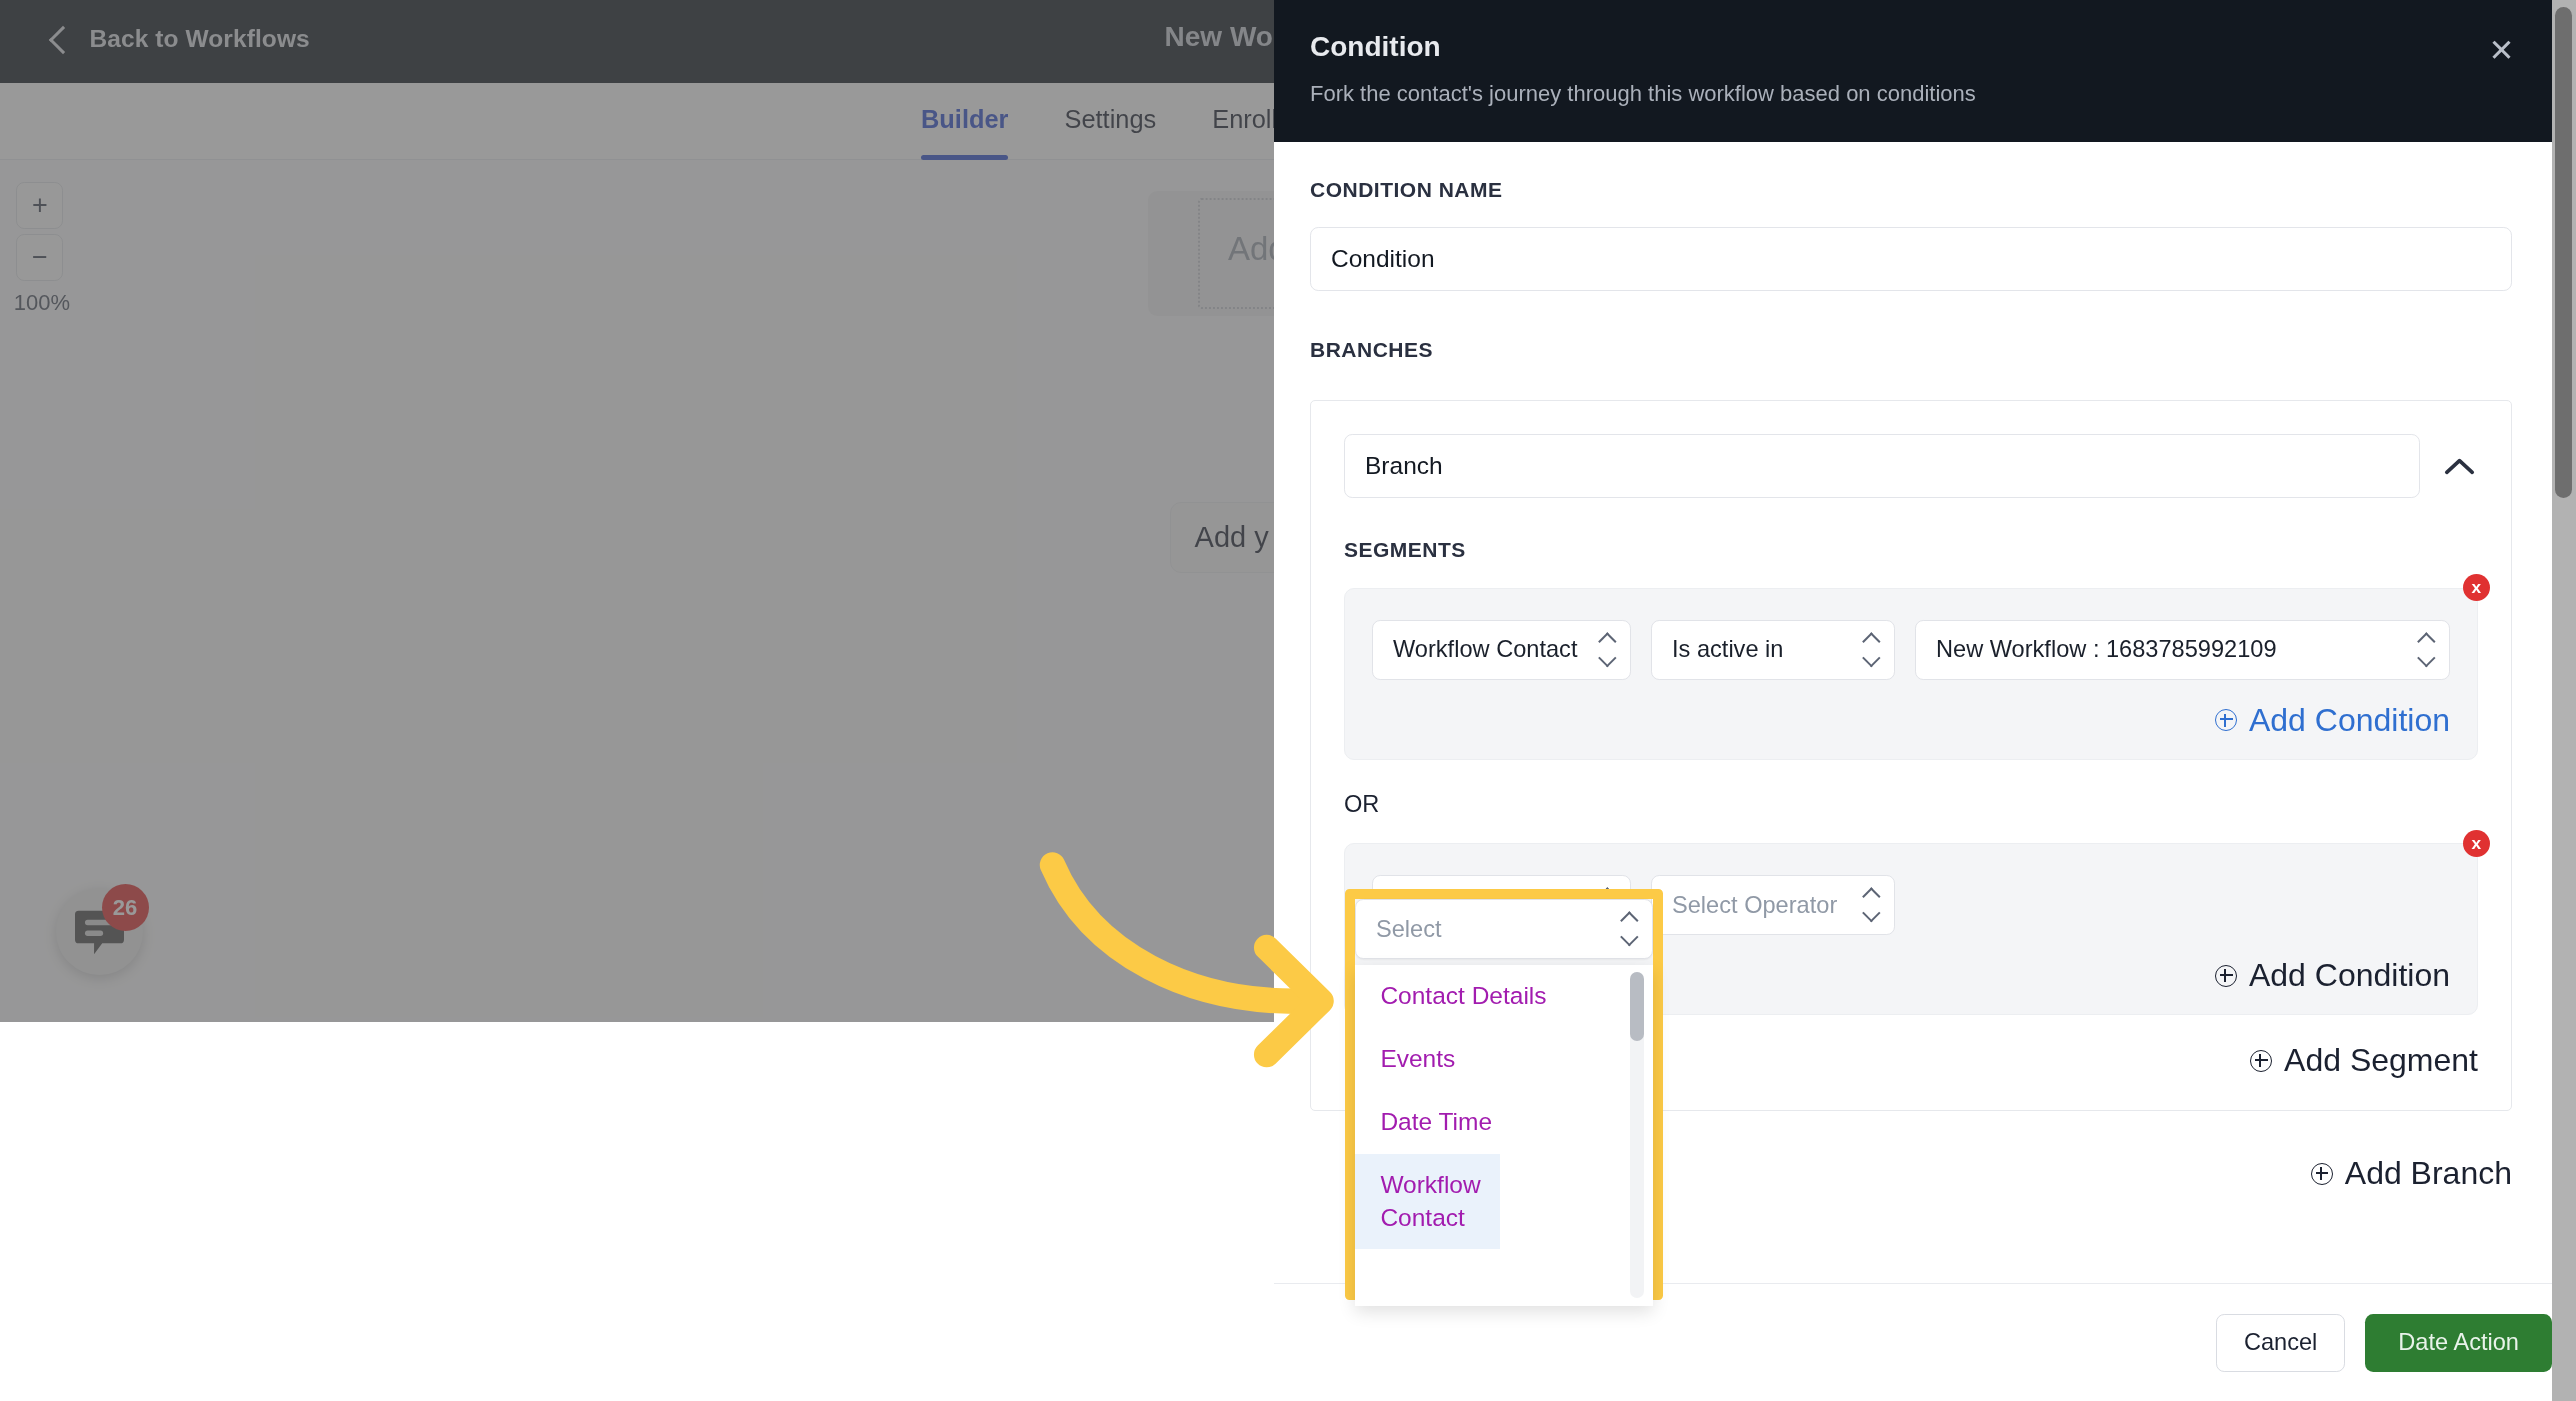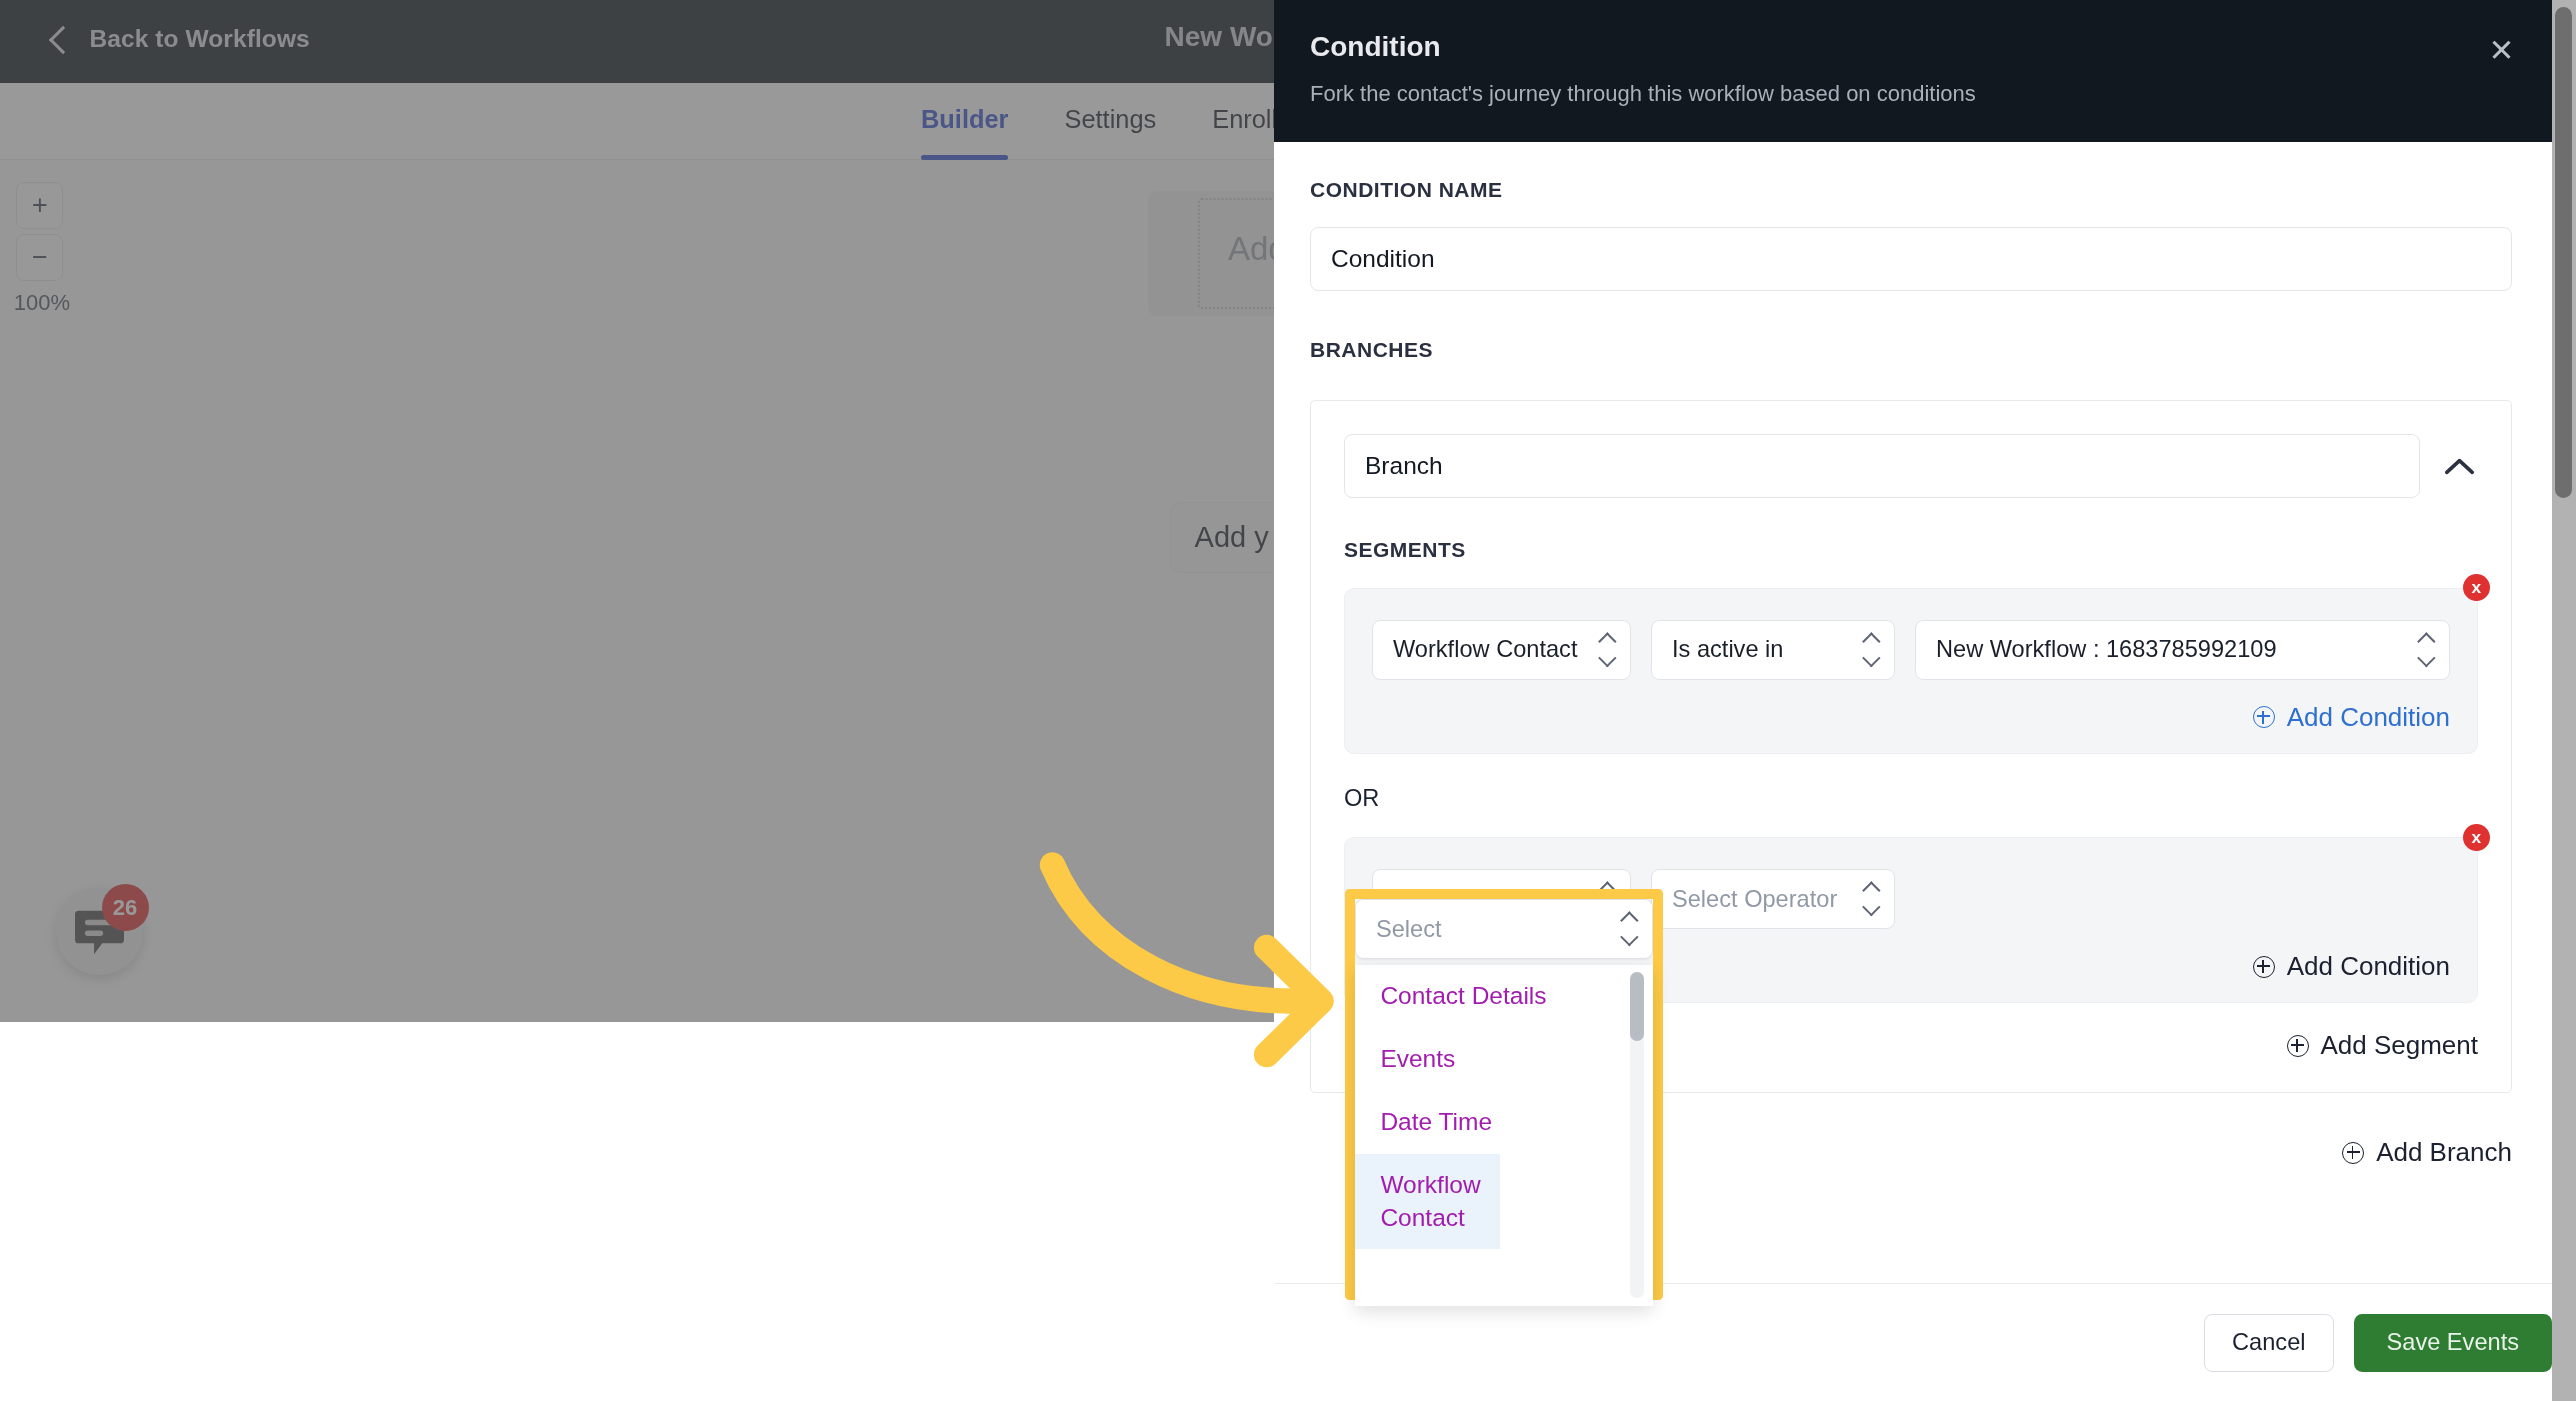--- a/index.html
+++ b/index.html
@@ -148,21 +148,21 @@
   .sel-w1 { width: 259px; }
   .sel-w2 { width: 244px; }
   .sel-w3 { flex: 1; }
   .chev-ud { display:flex; flex-direction: column; align-items:center; gap:4.5px; color:#5c6474; margin-left:11px; }
   .chev-ud i { display:block; width: 12.7px; height: 12.7px; border-left: 2.7px solid #5c6474; border-top: 2.7px solid #5c6474; }
   .chev-ud i.up { transform: rotate(45deg); }
   .chev-ud i.dn { transform: rotate(225deg); }
 
   .add-link {
     display: flex; align-items: center; justify-content: flex-end; gap: 11.8px;
-    font-size: 26px; margin-top: 22px;
+    font-size: 32px; margin-top: 22px;
   }
   .add-link.blue { color: #2f6fd0; }
   .add-link.dark { color: #1b2130; }
   .plus-circ {
     width: 22px; height: 22px; border-radius: 50%; border: 1.8px solid currentColor;
     position: relative; display:inline-block;
   }
   .plus-circ::before, .plus-circ::after {
     content:""; position:absolute; background: currentColor;
   }
@@ -372,21 +372,21 @@
       </div>
 
       <div class="add-link dark add-branch-wrap">
         <span class="plus-circ"></span>
         <span>Add Branch</span>
       </div>
     </div>
 
     <div class="panel-footer">
       <div class="btn btn-cancel">Cancel</div>
-      <div class="btn btn-save">Save Events</div>
+      <div class="btn btn-save">Date Action</div>
     </div>
   </div>
 
   <div class="page-scroll-track"></div>
   <div class="page-scroll-thumb"></div>
 
   <div class="dd-stack">
     <div class="dd-trigger">
       <span>Select</span>
       <span class="chev-ud">

